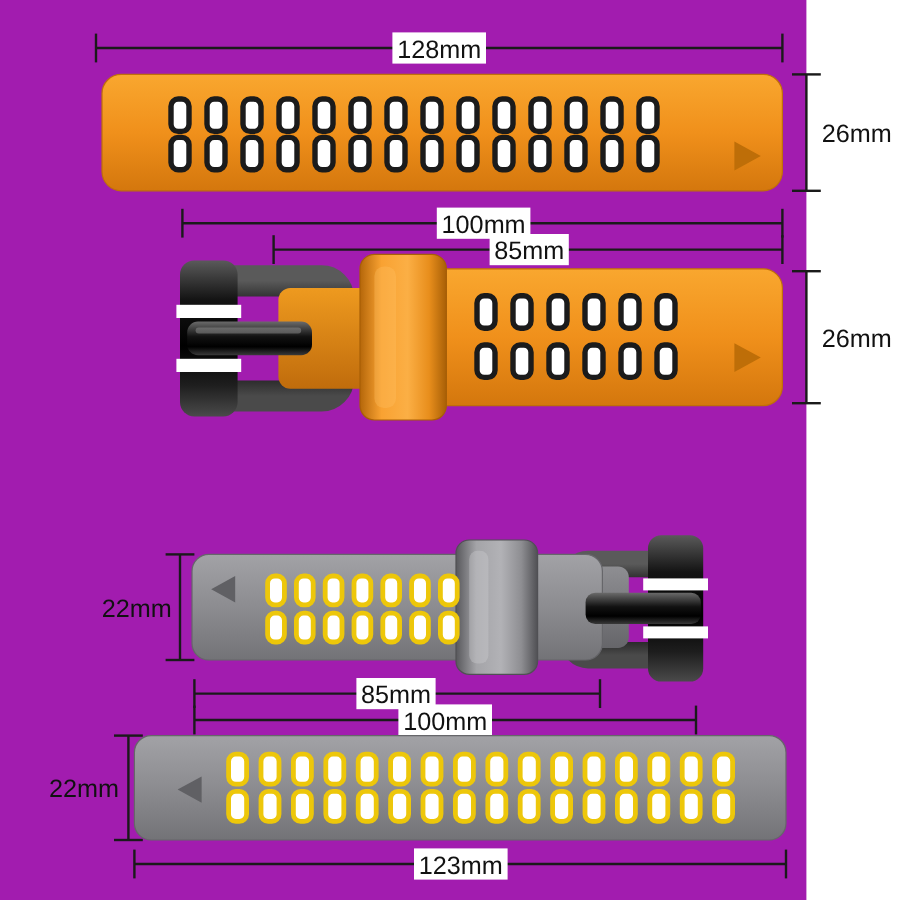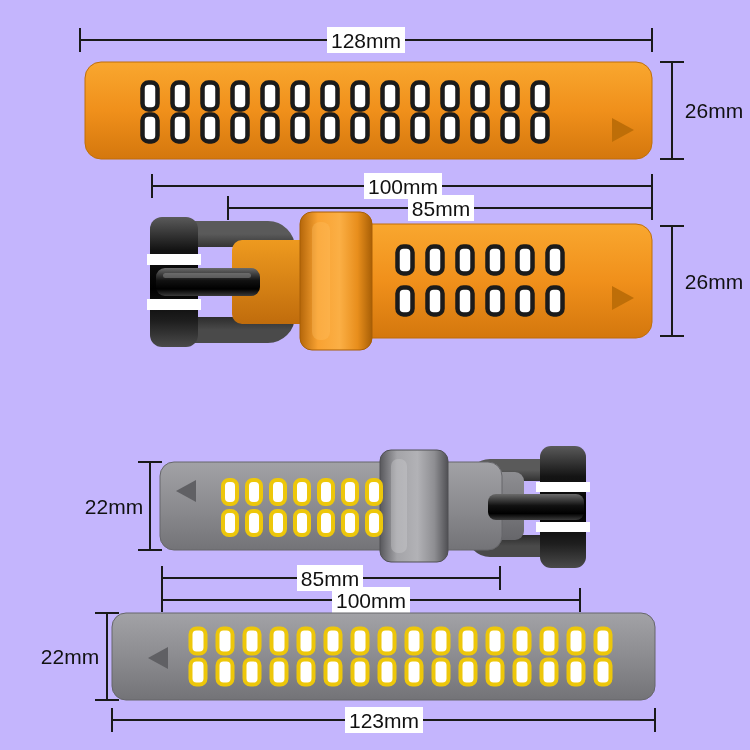--- a/index.html
+++ b/index.html
@@ -8,23 +8,23 @@
     background: #ffffff;
   }
   body {
     width: 750px;
     height: 750px;
     font-family: "Liberation Sans", sans-serif;
     overflow: hidden;
   }
   .stage {
     position: relative;
-    width: 750px;
+    width: 672px;
     height: 750px;
-    background: #c4b5fd;
+    background: #a21caf;
   }
   .dim-line, .dim-tick {
     stroke: #1a1a1a;
     stroke-width: 2;
     fill: none;
   }
   .dim-text {
     font-family: "Liberation Sans", sans-serif;
     font-size: 21px;
     fill: #111111;

